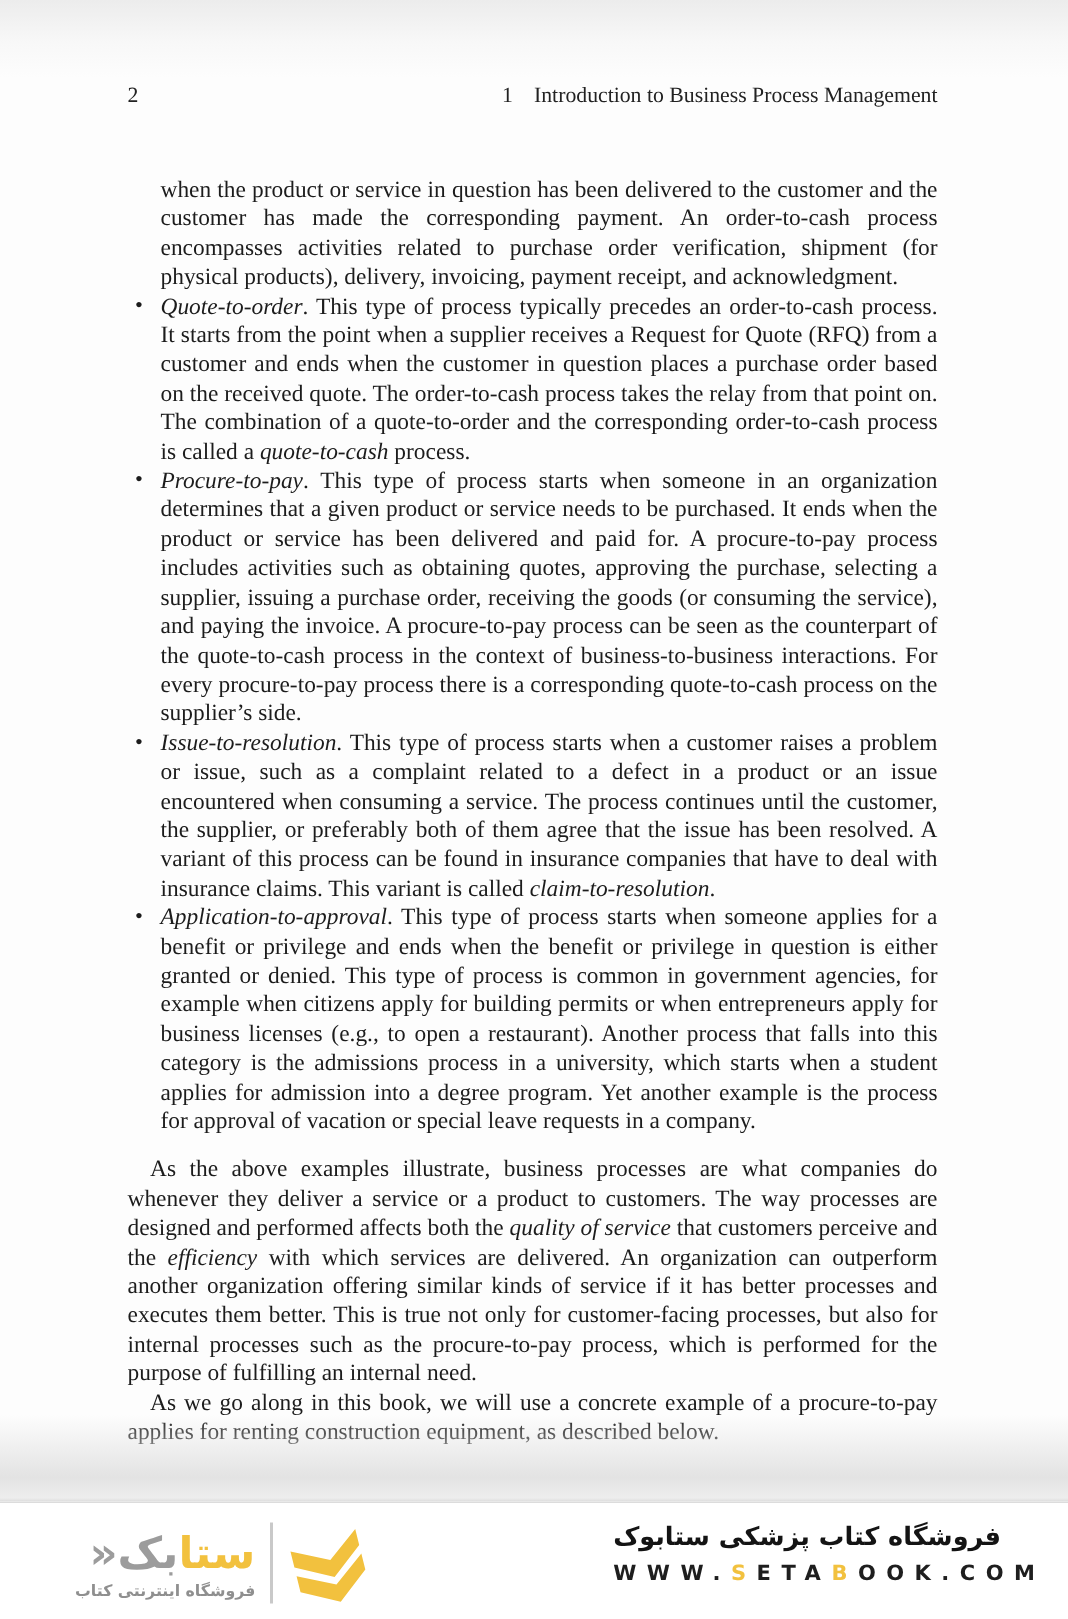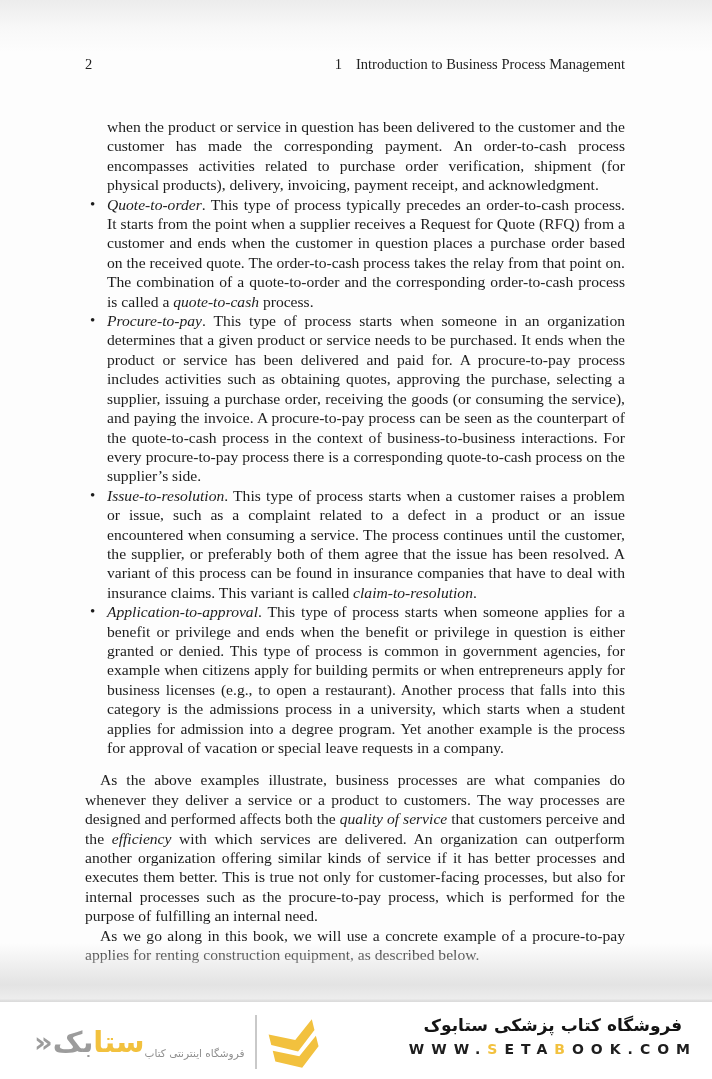--- a/index.html
+++ b/index.html
@@ -56,34 +56,34 @@
   
   .footer{
     position:absolute;left:0;right:0;bottom:0;height:78px;
     background:#ffffff;border-top:1px solid #dcdcdc;
     font-family:"DejaVu Sans","Liberation Sans",sans-serif;
   }
   .logo-block{
     position:absolute;left:34px;top:9px;height:62px;
     display:flex;align-items:center;gap:10px;
   }
-  .wordmark-col{display:flex;align-items:flex-end;}
+  .wordmark-col{display:flex;flex-direction:column;align-items:flex-end;margin-left:16px;}
   .wordmark{
     font-size:29px;font-weight:bold;line-height:34px;
     letter-spacing:1px;
   }
   .wordmark .accent{color:var(--accent);}
   .wordmark .lgray{color:var(--logo-gray);}
   .logo-tagline{
-    font-size:10.5px;color:#8f8f8f;margin-top:3px;letter-spacing:.5px;
+    font-size:10.5px;color:#8f8f8f;margin-top:3px;letter-spacing:.5px;font-weight:bold;
   }
   .logo-divider{width:2px;height:54px;background:#c9c9c9;}
   .chevron{width:54px;height:58px;color:var(--accent);}
   .footer-right{
-    position:absolute;right:15px;top:11px;text-align:center;
+    position:absolute;right:15px;top:11px;text-align:left;
   }
   .store-title{
     font-size:17px;font-weight:600;color:#141414;line-height:24px;
   }
   .site-url{
     margin-top:4px;
     font-size:14px;font-weight:bold;letter-spacing:7px;
     color:var(--url-dark);white-space:nowrap;
   }
   .site-url .accent{color:var(--accent);}

